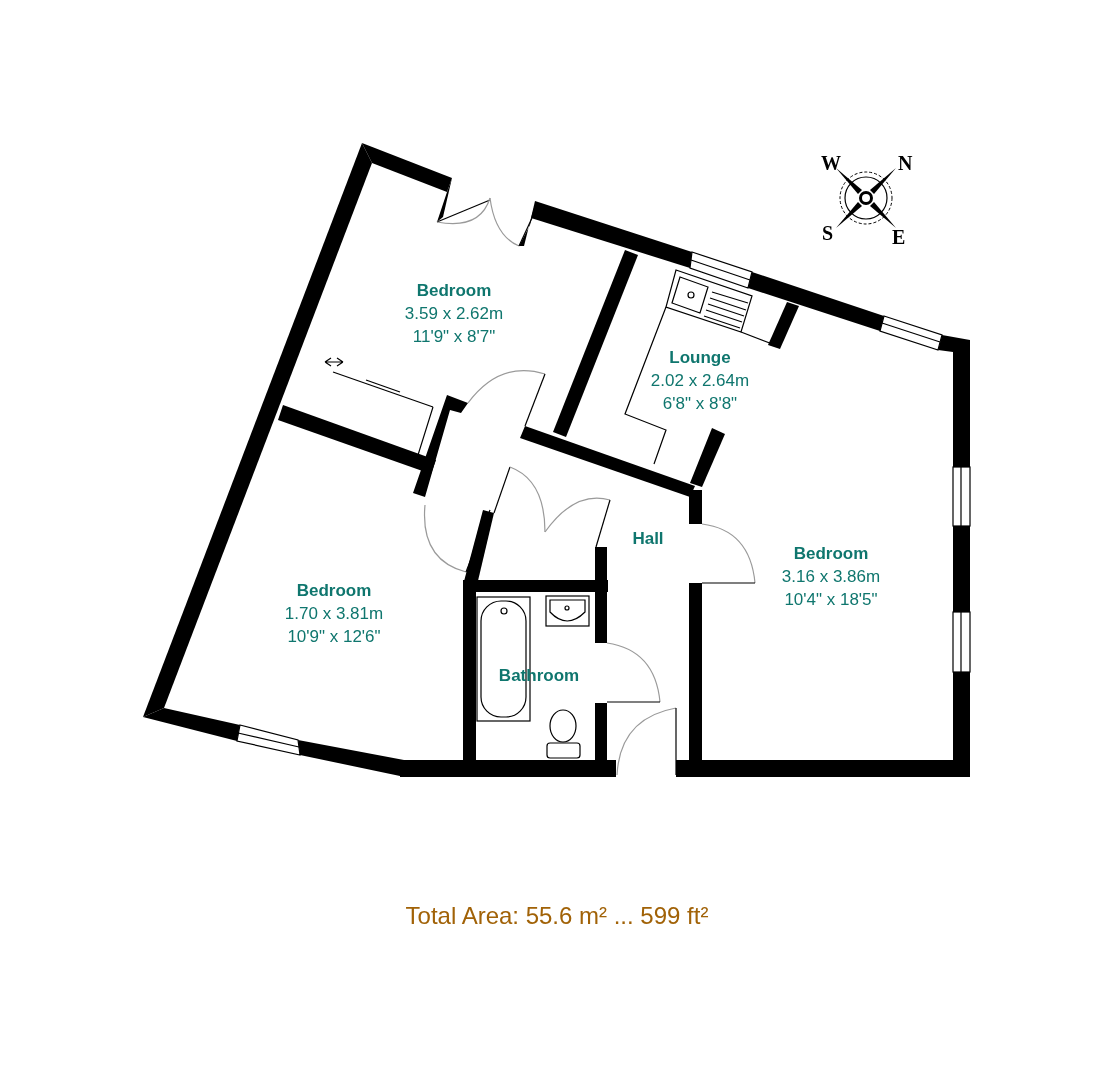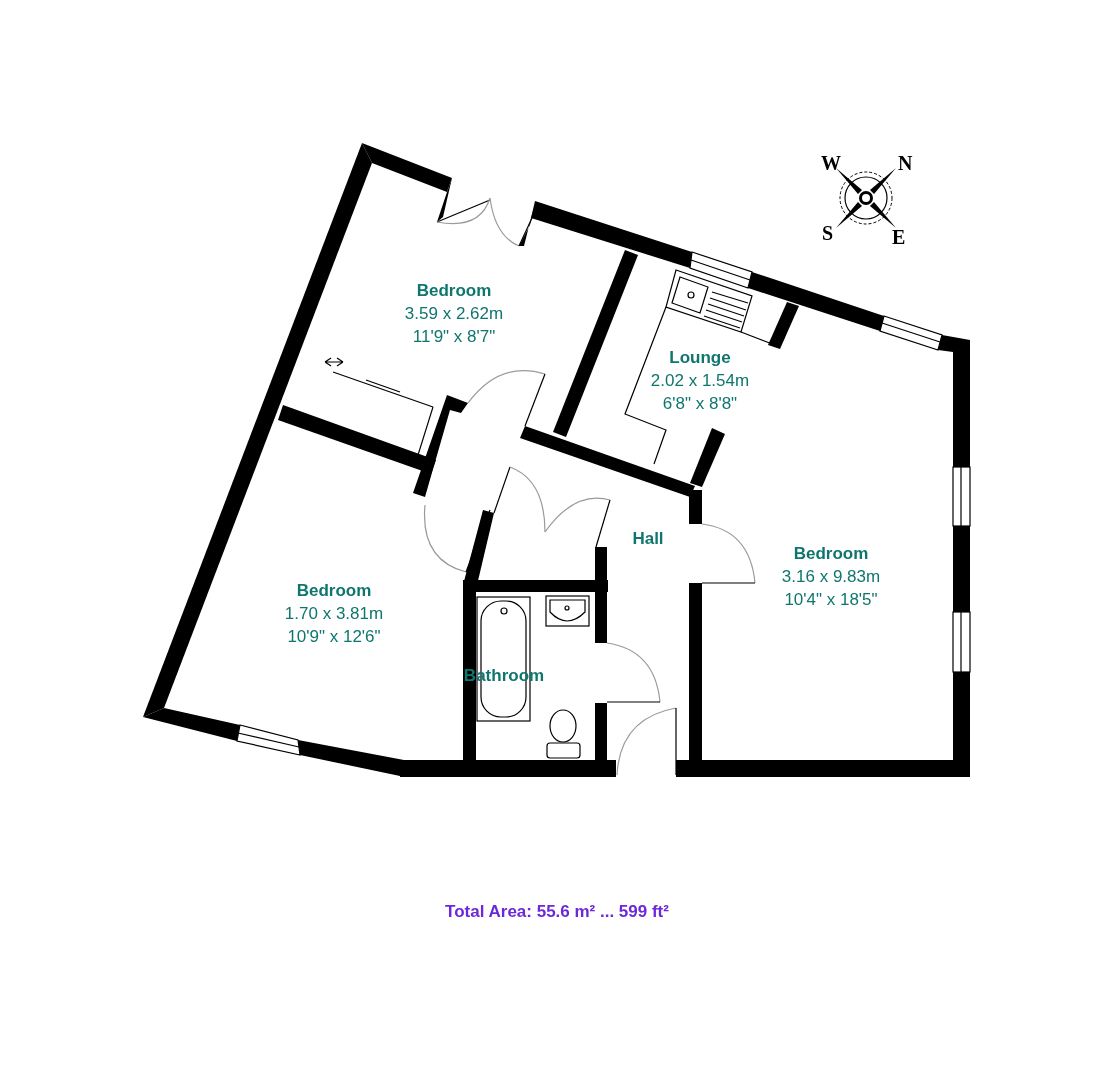--- a/index.html
+++ b/index.html
@@ -5,21 +5,21 @@
     html, body { margin: 0; padding: 0; background: #ffffff; }
     body { width: 1115px; height: 1080px; position: relative; overflow: hidden; font-family: "Liberation Sans", sans-serif; }
     #plan { position: absolute; left: 0; top: 0; width: 1115px; height: 1080px; }
     .wall { fill: #000000; }
     .thin { fill: none; stroke: #000; stroke-width: 1.2; }
     .arc { fill: none; stroke: #9a9a9a; stroke-width: 1.2; }
     .win { fill: #ffffff; stroke: #000; stroke-width: 1.2; }
     .label { position: absolute; text-align: center; color: #0f766e; line-height: 23px; font-size: 17px; transform: translateX(-50%); white-space: nowrap; }
     .label .name { font-weight: bold; display: block; }
     .label .dim { display: block; }
-    .total { position: absolute; left: 557px; top: 902px; transform: translateX(-50%); font-size: 17px; color: #6d28d9; white-space: nowrap; font-weight: bold; }
+    .total { position: absolute; left: 557px; top: 902px; transform: translateX(-50%); font-size: 24px; color: #a16207; white-space: nowrap; }
     .compass-letter { font-family: "Liberation Serif", serif; font-weight: bold; font-size: 20px; fill: #000; }
   </style>
 </head>
 <body>
 
 <svg id="plan" viewBox="0 0 1115 1080" xmlns="http://www.w3.org/2000/svg">
 
   <g>
 
     <polygon class="wall" points="362,143 452,178 447,192 372,163"></polygon>
@@ -164,37 +164,37 @@
 </svg>
 
 <div class="label" style="left:454px; top:279px;">
   <span class="name">Bedroom</span>
   <span class="dim">3.59 x 2.62m</span>
   <span class="dim">11'9" x 8'7"</span>
 </div>
 
 <div class="label" style="left:700px; top:346px;">
   <span class="name">Lounge</span>
-  <span class="dim">2.02 x 1.54m</span>
+  <span class="dim">2.02 x 2.64m</span>
   <span class="dim">6'8" x 8'8"</span>
 </div>
 
 <div class="label" style="left:648px; top:527px;text-align:right;">
   <span class="name">Hall</span>
 </div>
 
 <div class="label" style="left:831px; top:542px;">
   <span class="name">Bedroom</span>
-  <span class="dim">3.16 x 9.83m</span>
+  <span class="dim">3.16 x 3.86m</span>
   <span class="dim">10'4" x 18'5"</span>
 </div>
 
 <div class="label" style="left:334px; top:579px;">
   <span class="name">Bedroom</span>
   <span class="dim">1.70 x 3.81m</span>
   <span class="dim">10'9" x 12'6"</span>
 </div>
 
-<div class="label" style="left:504px; top:664px;">
+<div class="label" style="left:539px; top:664px;">
   <span class="name">Bathroom</span>
 </div>
 
 <div class="total">Total Area: 55.6 m² ... 599 ft²</div>
 
 </body></html>

